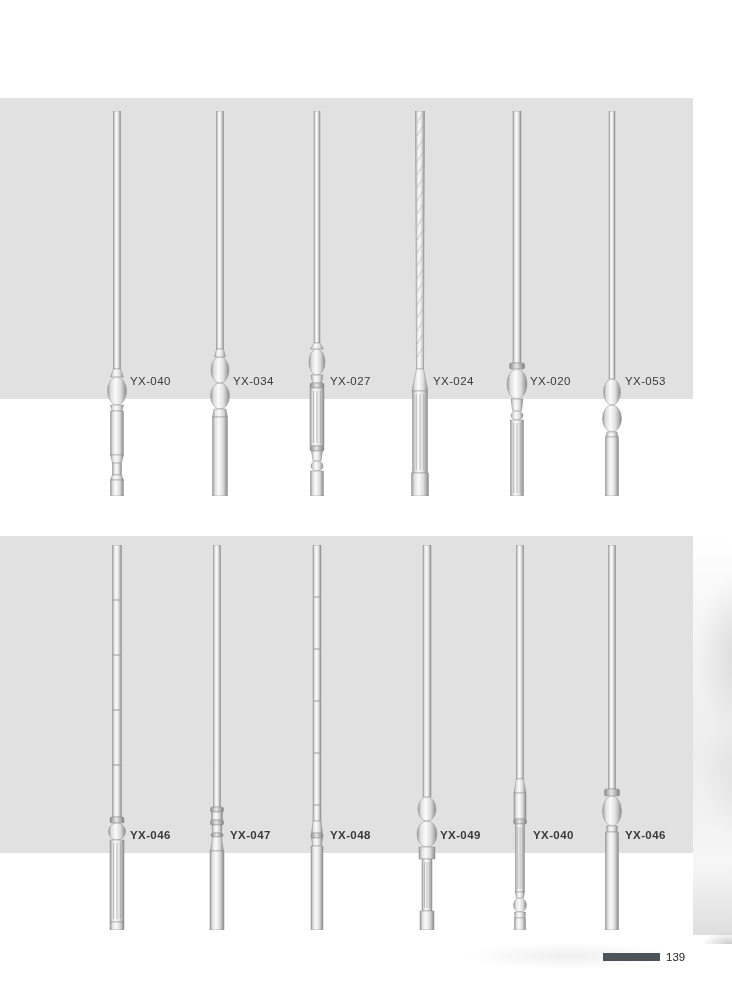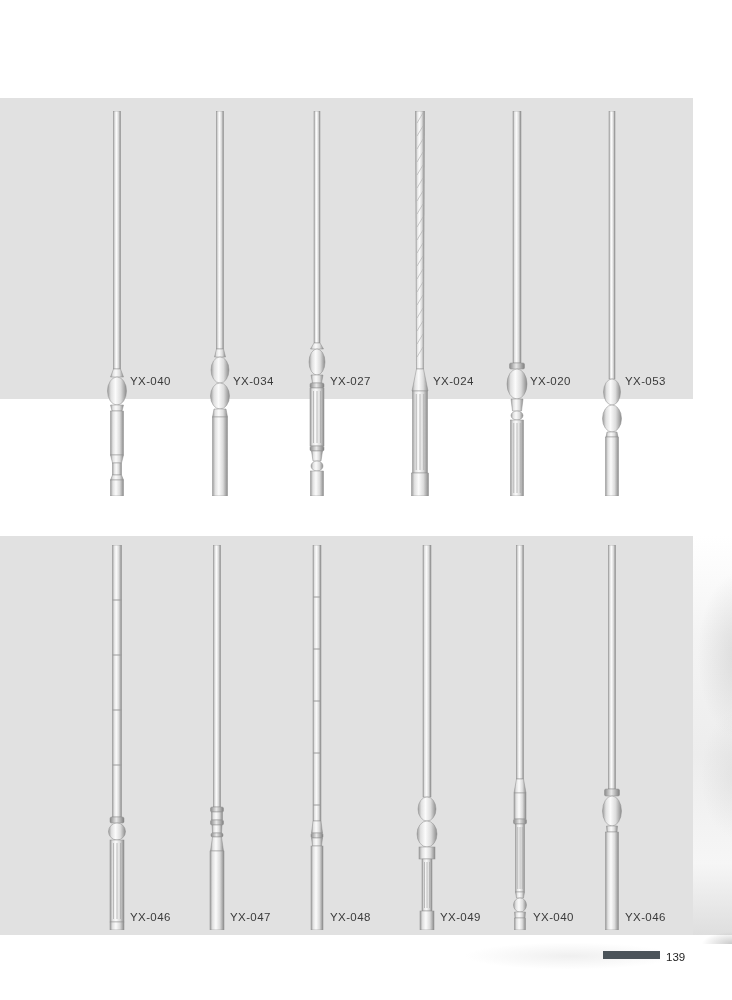--- a/index.html
+++ b/index.html
@@ -4,21 +4,21 @@
 <style>
   html,body{margin:0;padding:0;}
   body{
     width:732px;height:1000px;position:relative;overflow:hidden;
     background:#ffffff;font-family:"Liberation Sans",sans-serif;
   }
   .panel{
     position:absolute;left:0;width:693px;background:#e1e1e1;
   }
   #panel-top{top:98px;height:301px;}
-  #panel-bottom{top:536px;height:399px;}
+  #panel-bottom{top:536px;height:317px;font-weight:bold;}
   .cell{position:absolute;top:0;height:100%;width:0;}
   .cell svg{position:absolute;left:0;transform:translateX(-50%);}
   #panel-top .cell svg{top:13px;}
   #panel-bottom .cell svg{top:9px;}
   .code-label{
     position:absolute;left:13px;bottom:12px;white-space:nowrap;
     font-size:11.5px;color:#3a3a3a;letter-spacing:.4px;
   }
   
   .wm-right{
@@ -30,21 +30,21 @@
   }
   .wm-corner{
     position:absolute;left:695px;top:922px;width:37px;height:22px;
     background:radial-gradient(40px 16px at 100% 100%, rgba(160,160,160,.55), rgba(160,160,160,0) 75%);
   }
   .wm-bottom{
     position:absolute;left:430px;top:938px;width:280px;height:60px;
     background:radial-gradient(140px 18px at 50% 30%, rgba(210,210,210,.35), rgba(210,210,210,0) 75%);
   }
   .footer{
-    position:absolute;top:951px;left:603px;display:flex;gap:6px;
+    position:absolute;top:951px;left:603px;display:flex;align-items:center;gap:6px;
   }
   .footer-bar{width:57px;height:8px;background:#4c545a;}
   .page-number{font-size:11.5px;color:#222;}
 </style>
 </head>
 <body>
 
 <div class="panel" id="panel-top">
     <div class="cell" style="left: 117px;">
       <svg width="60" height="385" viewBox="0 0 60 385">

